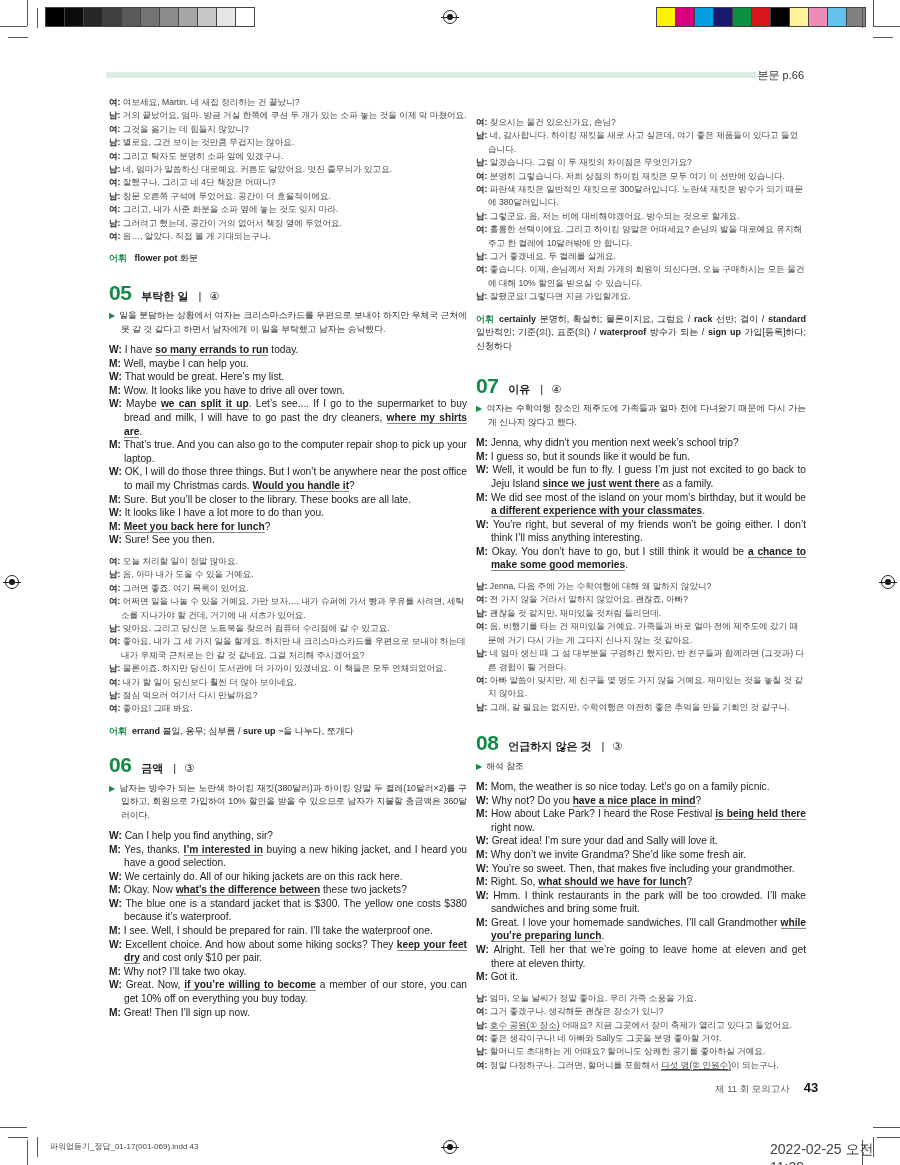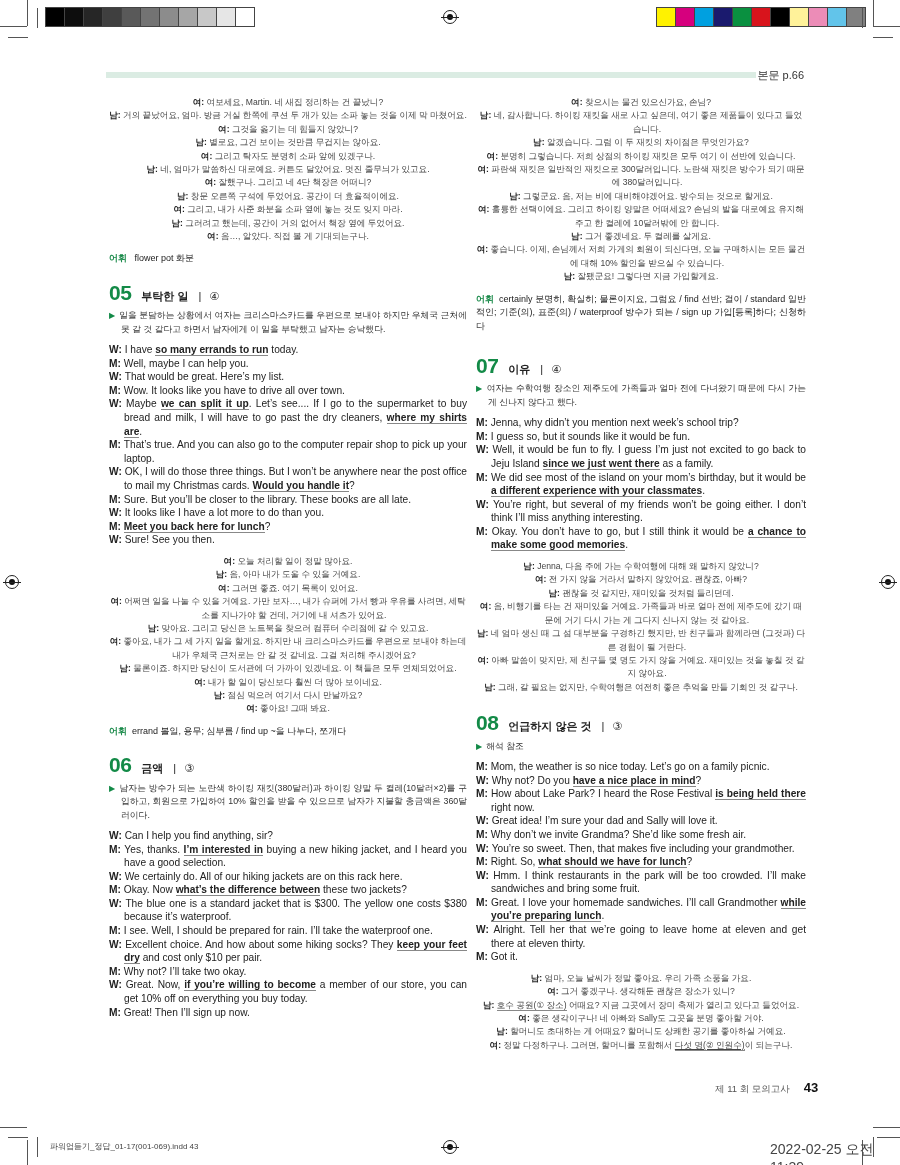--- a/index.html
+++ b/index.html
@@ -13,33 +13,33 @@
   .crop-v { position:absolute; width:1px; background:#555; }
   .reg { position:absolute; width:14px; height:14px; border-radius:50%; border:1px solid #222; box-sizing:border-box; }
   .reg::before { content:""; position:absolute; left:3px; top:3px; width:6px; height:6px; border-radius:50%; background:#111; }
   .reg::after { content:""; position:absolute; left:-3px; top:6px; width:18px; height:1px; background:#222; }
 
   .topbar { position:absolute; left:106px; top:72px; width:650px; height:6px; background:#dbece3; }
   .page-ref { position:absolute; right:96px; top:68px; font-size:11px; color:#333; }
 
   .col { position:absolute; top:96px; font-size:9.3px; line-height:13.4px; }
   .col.left { left:109px; width:358px; }
-  .col.right { left:476px; width:330px; }
-
-  .ko { font-size:8.6px; line-height:13.4px; color:#444;text-align:center; }
+  .col.right { left:476px; width:330px;margin-top:20px; }
+
+  .ko { font-size:8.6px; line-height:13.4px; color:#444; }
   .ko .sp { font-weight:bold; color:#222; }
   .ko-line { padding-left:12px; text-indent:-12px; }
 
   .en-line { padding-left:15px; text-indent:-15px; font-size:10.2px; line-height:13.6px; color:#222; text-align:justify; }
   .en-line .sp { font-weight:bold; }
   .u { font-weight:bold; border-bottom:1px solid #888; }
 
   .vocab { font-size:9px; line-height:13.4px; color:#222; margin-top:9px; text-align:justify; }
   .vocab .lbl { color:#1a8a4a; font-weight:bold; margin-right:5px; }
-  .vocab b { font-weight:normal; }
+  .vocab b { font-weight:bold; }
 
   .qhead { display:flex; align-items:baseline; margin-top:20px; margin-bottom:6px; }
   .qnum { font-size:21px; font-weight:bold; color:#138a47; margin-right:10px; letter-spacing:-0.5px; }
   .qtitle { font-size:11px; font-weight:bold; color:#222; }
   .qsep { font-size:11px; margin:0 8px 0 10px; color:#222; }
   .qans { font-size:11px; color:#222; }
 
   .expl { font-size:8.8px; line-height:13.4px; color:#333; padding-left:12px; text-indent:-12px; margin-bottom:7px; text-align:justify; }
   .expl .tri { color:#138a47; font-size:8px; margin-right:4px; }
 
@@ -149,21 +149,21 @@
       <div class="ko-line"><span class="sp">남: </span><span>음, 아마 내가 도울 수 있을 거예요.</span></div>
       <div class="ko-line"><span class="sp">여: </span><span>그러면 좋죠. 여기 목록이 있어요.</span></div>
       <div class="ko-line"><span class="sp">여: </span><span>어쩌면 일을 나눌 수 있을 거예요. 가만 보자…, 내가 슈퍼에 가서 빵과 우유를 사려면, 세탁소를 지나가야 할 건데, 거기에 내 셔츠가 있어요.</span></div>
       <div class="ko-line"><span class="sp">남: </span><span>맞아요. 그리고 당신은 노트북을 찾으러 컴퓨터 수리점에 갈 수 있고요.</span></div>
       <div class="ko-line"><span class="sp">여: </span><span>좋아요, 내가 그 세 가지 일을 할게요. 하지만 내 크리스마스카드를 우편으로 보내야 하는데 내가 우체국 근처로는 안 갈 것 같네요. 그걸 처리해 주시겠어요?</span></div>
       <div class="ko-line"><span class="sp">남: </span><span>물론이죠. 하지만 당신이 도서관에 더 가까이 있겠네요. 이 책들은 모두 연체되었어요.</span></div>
       <div class="ko-line"><span class="sp">여: </span><span>내가 할 일이 당신보다 훨씬 더 많아 보이네요.</span></div>
       <div class="ko-line"><span class="sp">남: </span><span>점심 먹으러 여기서 다시 만날까요?</span></div>
       <div class="ko-line"><span class="sp">여: </span><span>좋아요! 그때 봐요.</span></div>
     </div>
-  <div class="vocab" id="q05-vocab"><span class="lbl">어휘</span><b>errand</b><span> 볼일, 용무; 심부름 / </span><b>find up</b><span> ~을 나누다, 쪼개다</span></div>
+  <div class="vocab" id="q05-vocab"><span class="lbl">어휘</span><b>errand</b><span> 볼일, 용무; 심부름 / </span><b>sure up</b><span> ~을 나누다, 쪼개다</span></div>
 
   <div class="qhead">
     <span class="qnum">06</span>
     <span class="qtitle">금액</span>
     <span class="qsep">|</span>
     <span class="qans">③</span>
   </div>
   <div class="expl"><span class="tri">▶</span><span>남자는 방수가 되는 노란색 하이킹 재킷(380달러)과 하이킹 양말 두 켤레(10달러×2)를 구입하고, 회원으로 가입하여 10% 할인을 받을 수 있으므로 남자가 지불할 총금액은 360달러이다.</span></div>
   <div id="q06-en">
       <div class="en-line"><span class="sp">W: </span><span>Can I help you find anything, sir?</span></div>
@@ -185,21 +185,21 @@
       <div class="ko-line"><span class="sp">남: </span><span>네, 감사합니다. 하이킹 재킷을 새로 사고 싶은데, 여기 좋은 제품들이 있다고 들었습니다.</span></div>
       <div class="ko-line"><span class="sp">남: </span><span>알겠습니다. 그럼 이 두 재킷의 차이점은 무엇인가요?</span></div>
       <div class="ko-line"><span class="sp">여: </span><span>분명히 그렇습니다. 저희 상점의 하이킹 재킷은 모두 여기 이 선반에 있습니다.</span></div>
       <div class="ko-line"><span class="sp">여: </span><span>파란색 재킷은 일반적인 재킷으로 300달러입니다. 노란색 재킷은 방수가 되기 때문에 380달러입니다.</span></div>
       <div class="ko-line"><span class="sp">남: </span><span>그렇군요. 음, 저는 비에 대비해야겠어요. 방수되는 것으로 할게요.</span></div>
       <div class="ko-line"><span class="sp">여: </span><span>훌륭한 선택이에요. 그리고 하이킹 양말은 어떠세요? 손님의 발을 대로예요 유지해 주고 한 켤레에 10달러밖에 안 합니다.</span></div>
       <div class="ko-line"><span class="sp">남: </span><span>그거 좋겠네요. 두 켤레를 살게요.</span></div>
       <div class="ko-line"><span class="sp">여: </span><span>좋습니다. 이제, 손님께서 저희 가게의 회원이 되신다면, 오늘 구매하시는 모든 물건에 대해 10% 할인을 받으실 수 있습니다.</span></div>
       <div class="ko-line"><span class="sp">남: </span><span>잘됐군요! 그렇다면 지금 가입할게요.</span></div>
     </div>
-  <div class="vocab" id="q06-vocab"><span class="lbl">어휘</span><b>certainly</b><span> 분명히, 확실히; 물론이지요, 그럼요 / </span><b>find</b><span> 선반; 걸이 / </span><b>standard</b><span> 일반적인; 기준(의), 표준(의) / </span><b>waterproof</b><span> 방수가 되는 / </span><b>sign up</b><span> 가입[등록]하다; 신청하다</span></div>
+  <div class="vocab" id="q06-vocab"><span class="lbl">어휘</span><b>certainly</b><span> 분명히, 확실히; 물론이지요, 그럼요 / </span><b>rack</b><span> 선반; 걸이 / </span><b>standard</b><span> 일반적인; 기준(의), 표준(의) / </span><b>waterproof</b><span> 방수가 되는 / </span><b>sign up</b><span> 가입[등록]하다; 신청하다</span></div>
 
   <div class="qhead" style="margin-top:26px;">
     <span class="qnum">07</span>
     <span class="qtitle">이유</span>
     <span class="qsep">|</span>
     <span class="qans">④</span>
   </div>
   <div class="expl"><span class="tri">▶</span><span>여자는 수학여행 장소인 제주도에 가족들과 얼마 전에 다녀왔기 때문에 다시 가는 게 신나지 않다고 했다.</span></div>
   <div id="q07-en">
       <div class="en-line"><span class="sp">M: </span><span>Jenna, why didn’t you mention next week’s school trip?</span></div>

